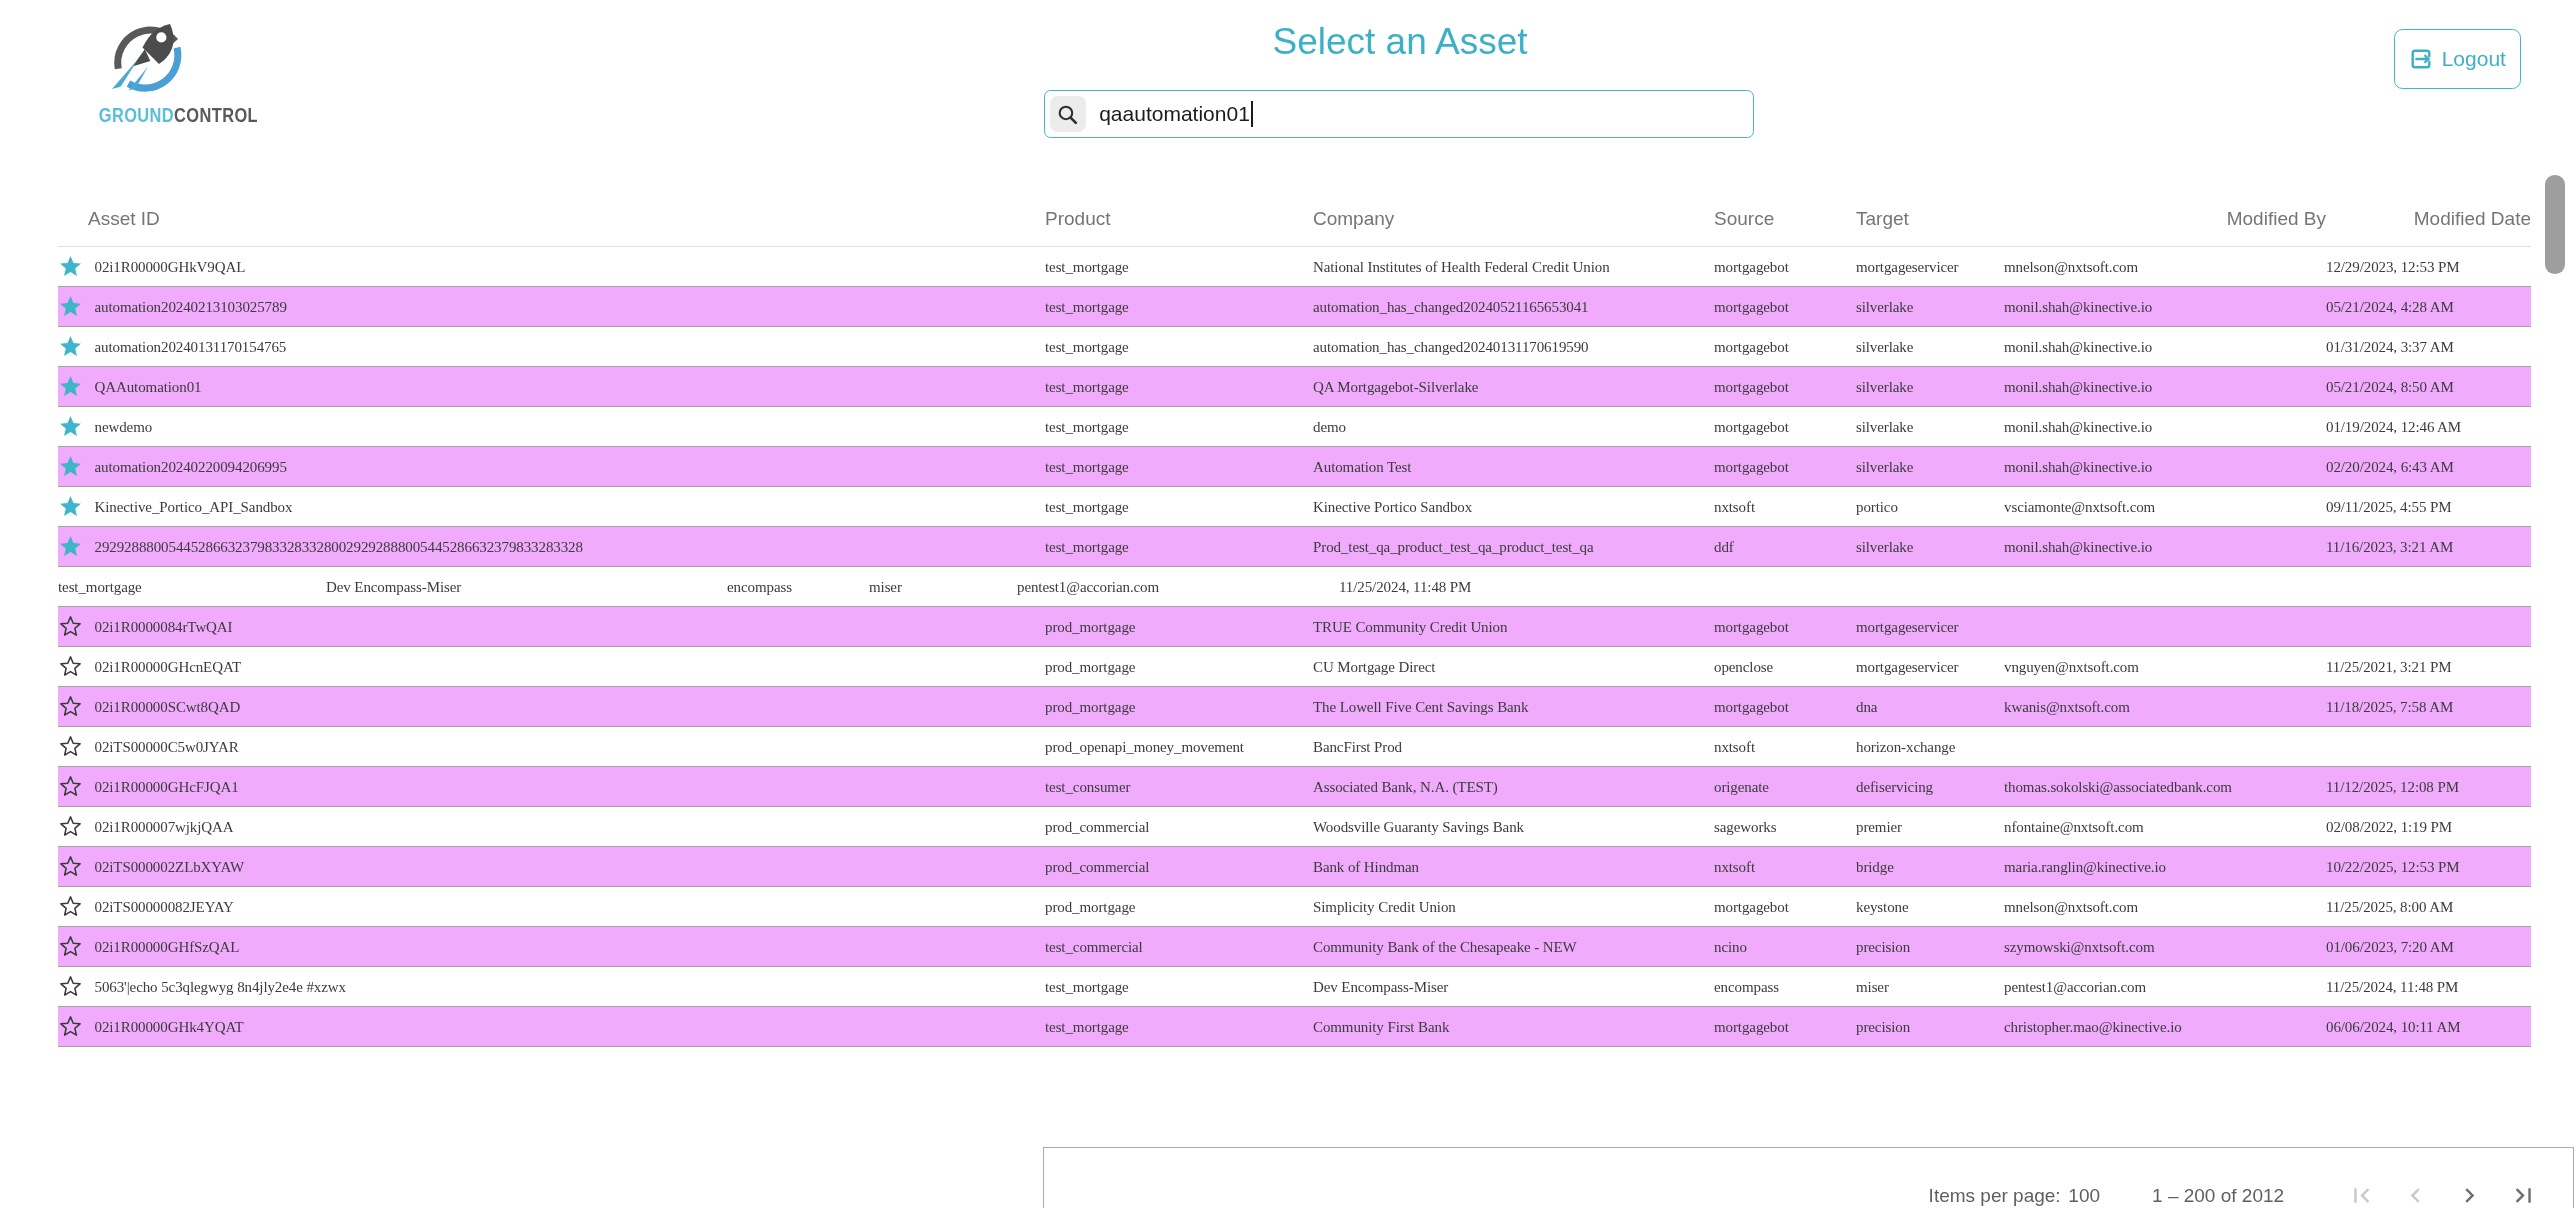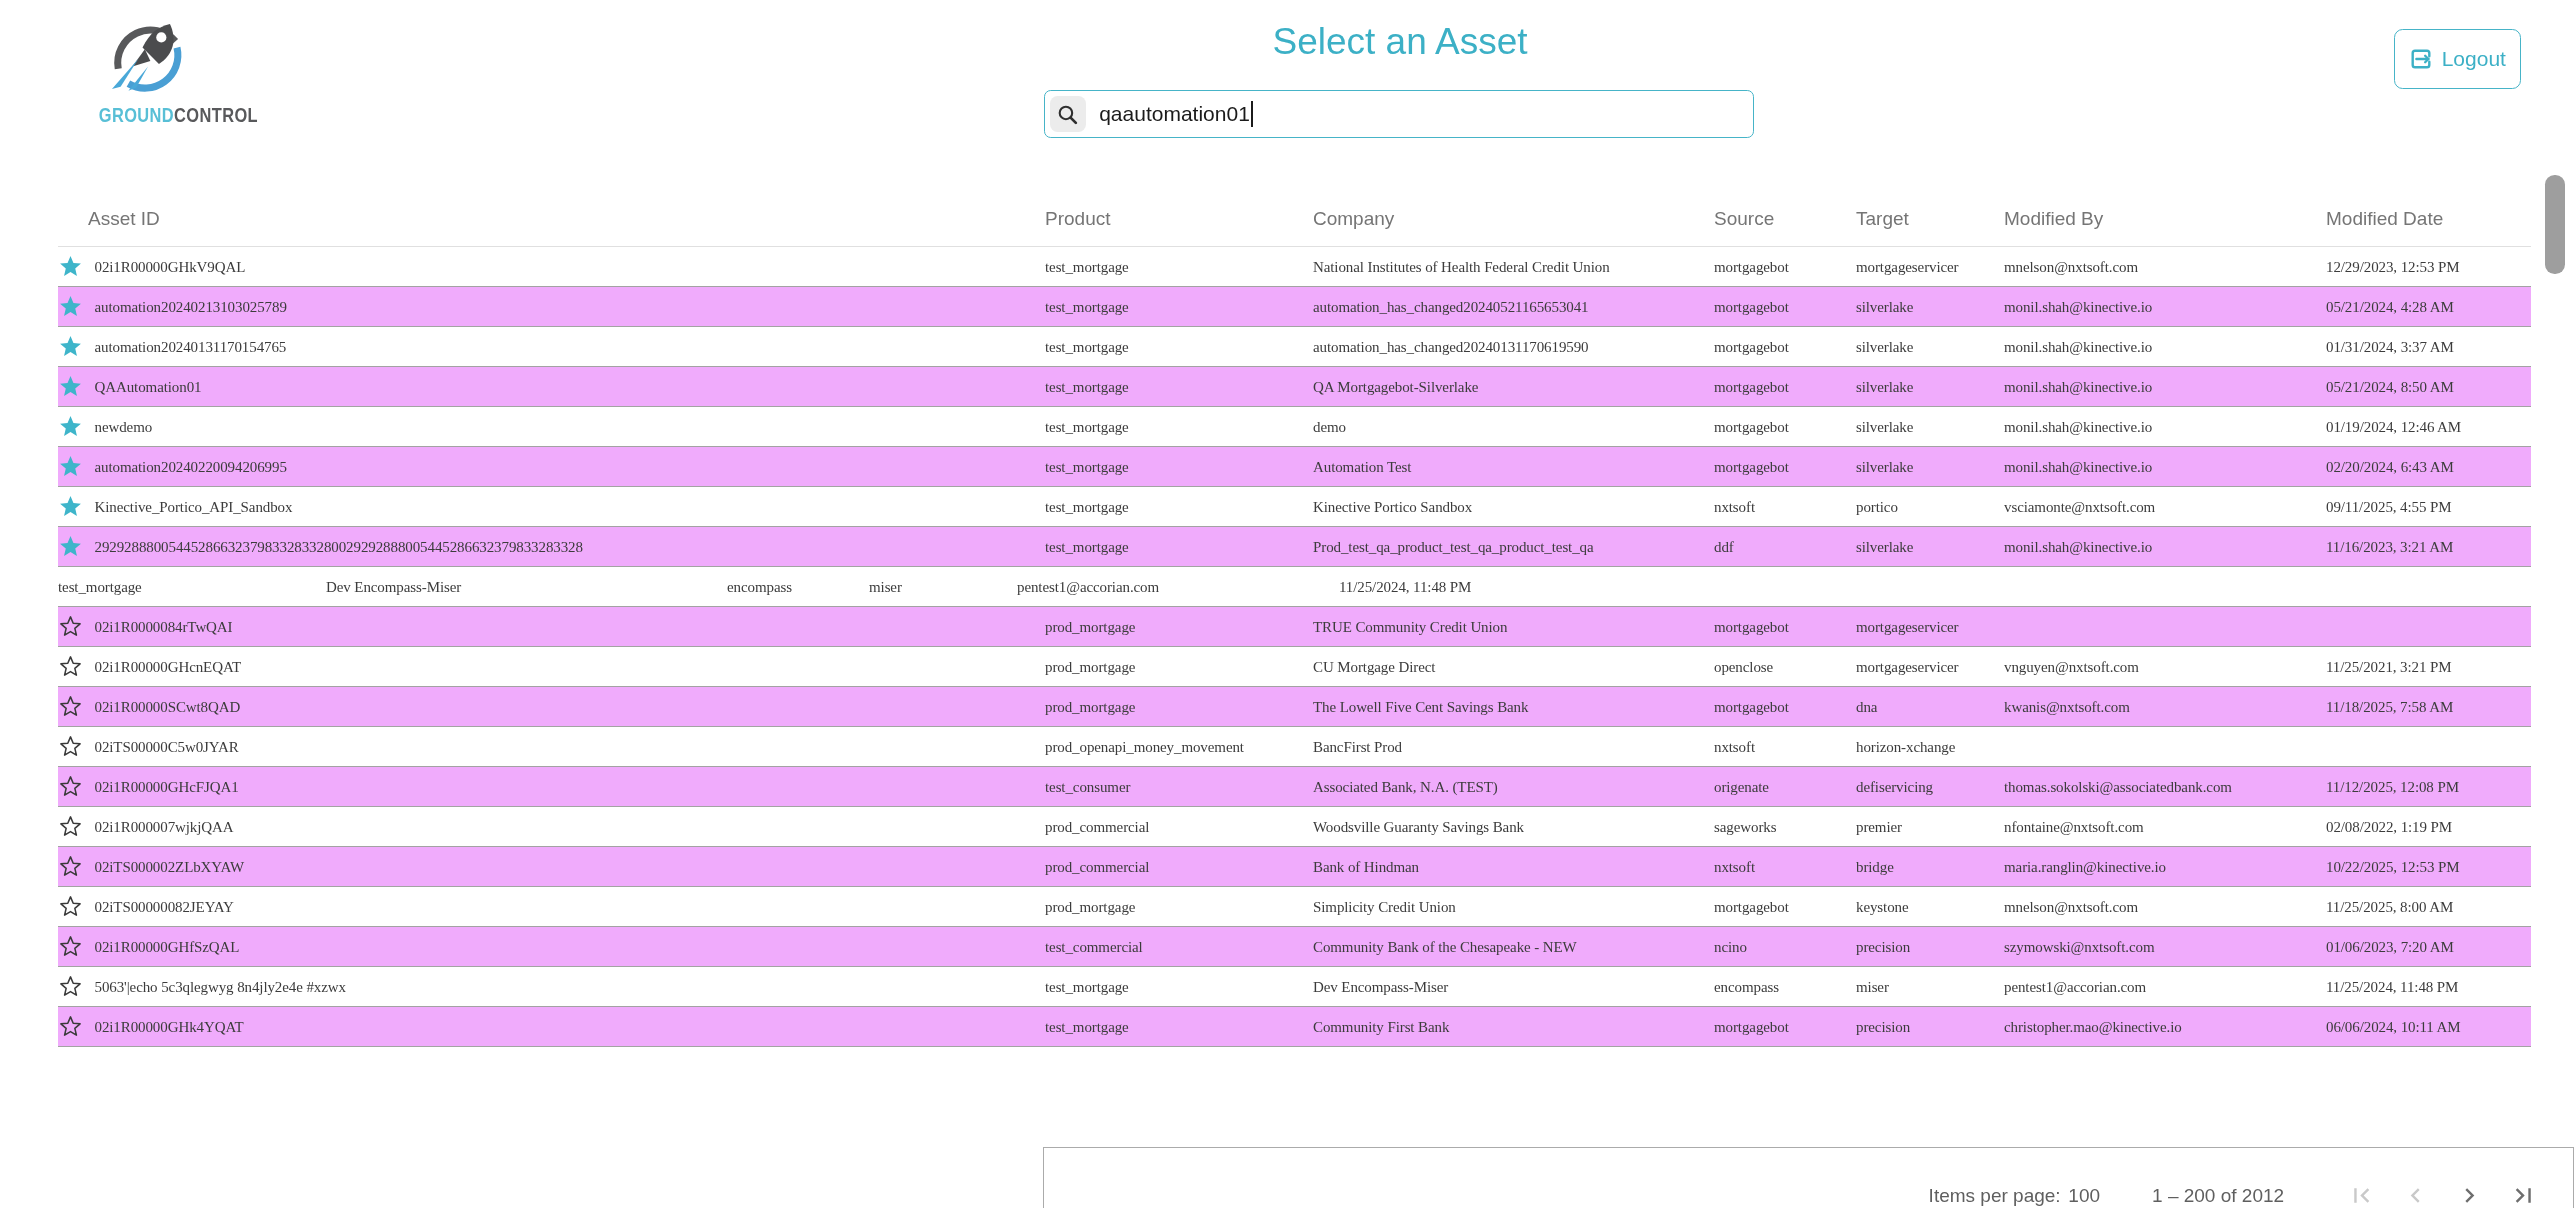--- a/index.html
+++ b/index.html
@@ -46,21 +46,21 @@
   
   .table { position:absolute; left:58px; top:192px; width:2473px; }
   .thead {
     display:flex; align-items:center; height:54px;
     border-bottom:1px solid #e0e0e0; color:#757575; font-size:19px;
   }
   .thead > div { box-sizing:border-box; white-space:nowrap; }
   .h-id { min-width:987px; padding-left:30px; }
   .h-product { min-width:268px; } .h-company { min-width:401px; }
   .h-source  { min-width:142px; } .h-target  { min-width:148px; }
-  .h-modby   { min-width:322px; } .h-date    { flex:1; }
+  .h-modby   { min-width:322px;text-align:right; } .h-date    { flex:1;text-align:right; }
 
   .row {
     display:flex; align-items:center; min-height:40px; padding:2.9px 0;
     box-sizing:border-box; border-bottom:1px solid #a3a3a3;
     font-size:15px; line-height:24px; letter-spacing:-0.1px; cursor:pointer;font-family:Liberation Serif, serif;
   }
   .row.alt { background:#f0abfc; }
 
   .cell { flex:0 0 auto; width:min-content; box-sizing:border-box; }
   .col-id      { min-width:987px; display:flex; align-items:center; white-space:nowrap; }

